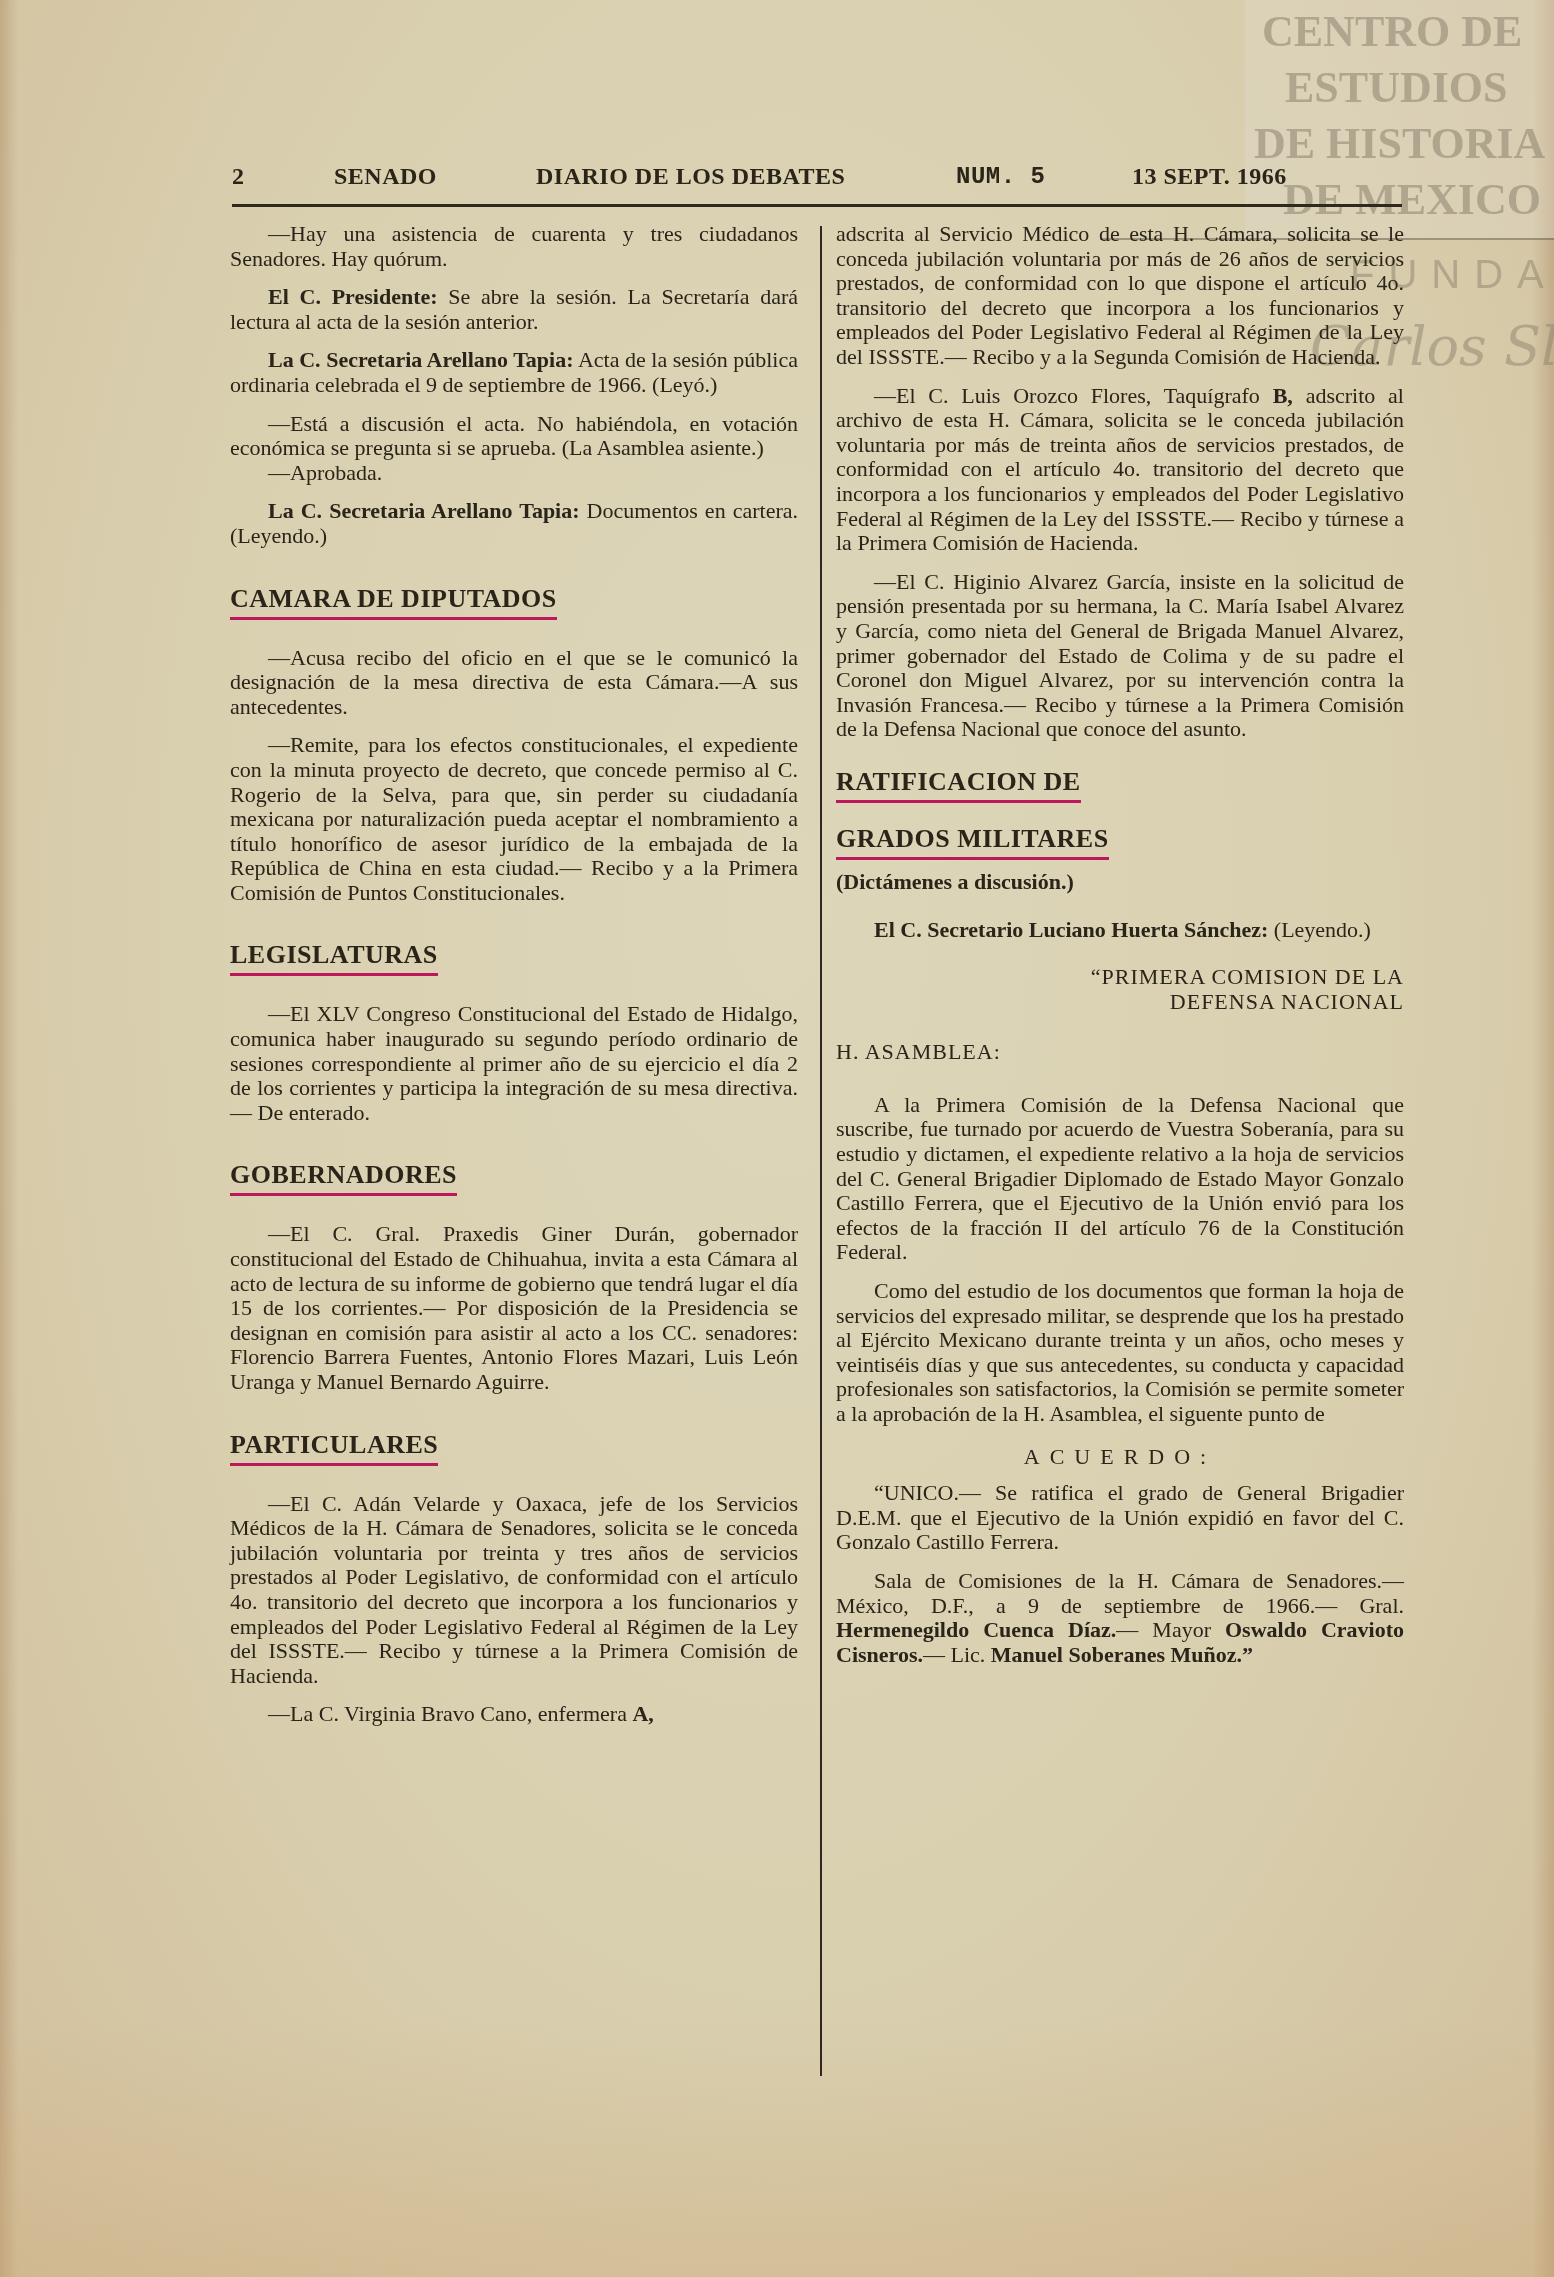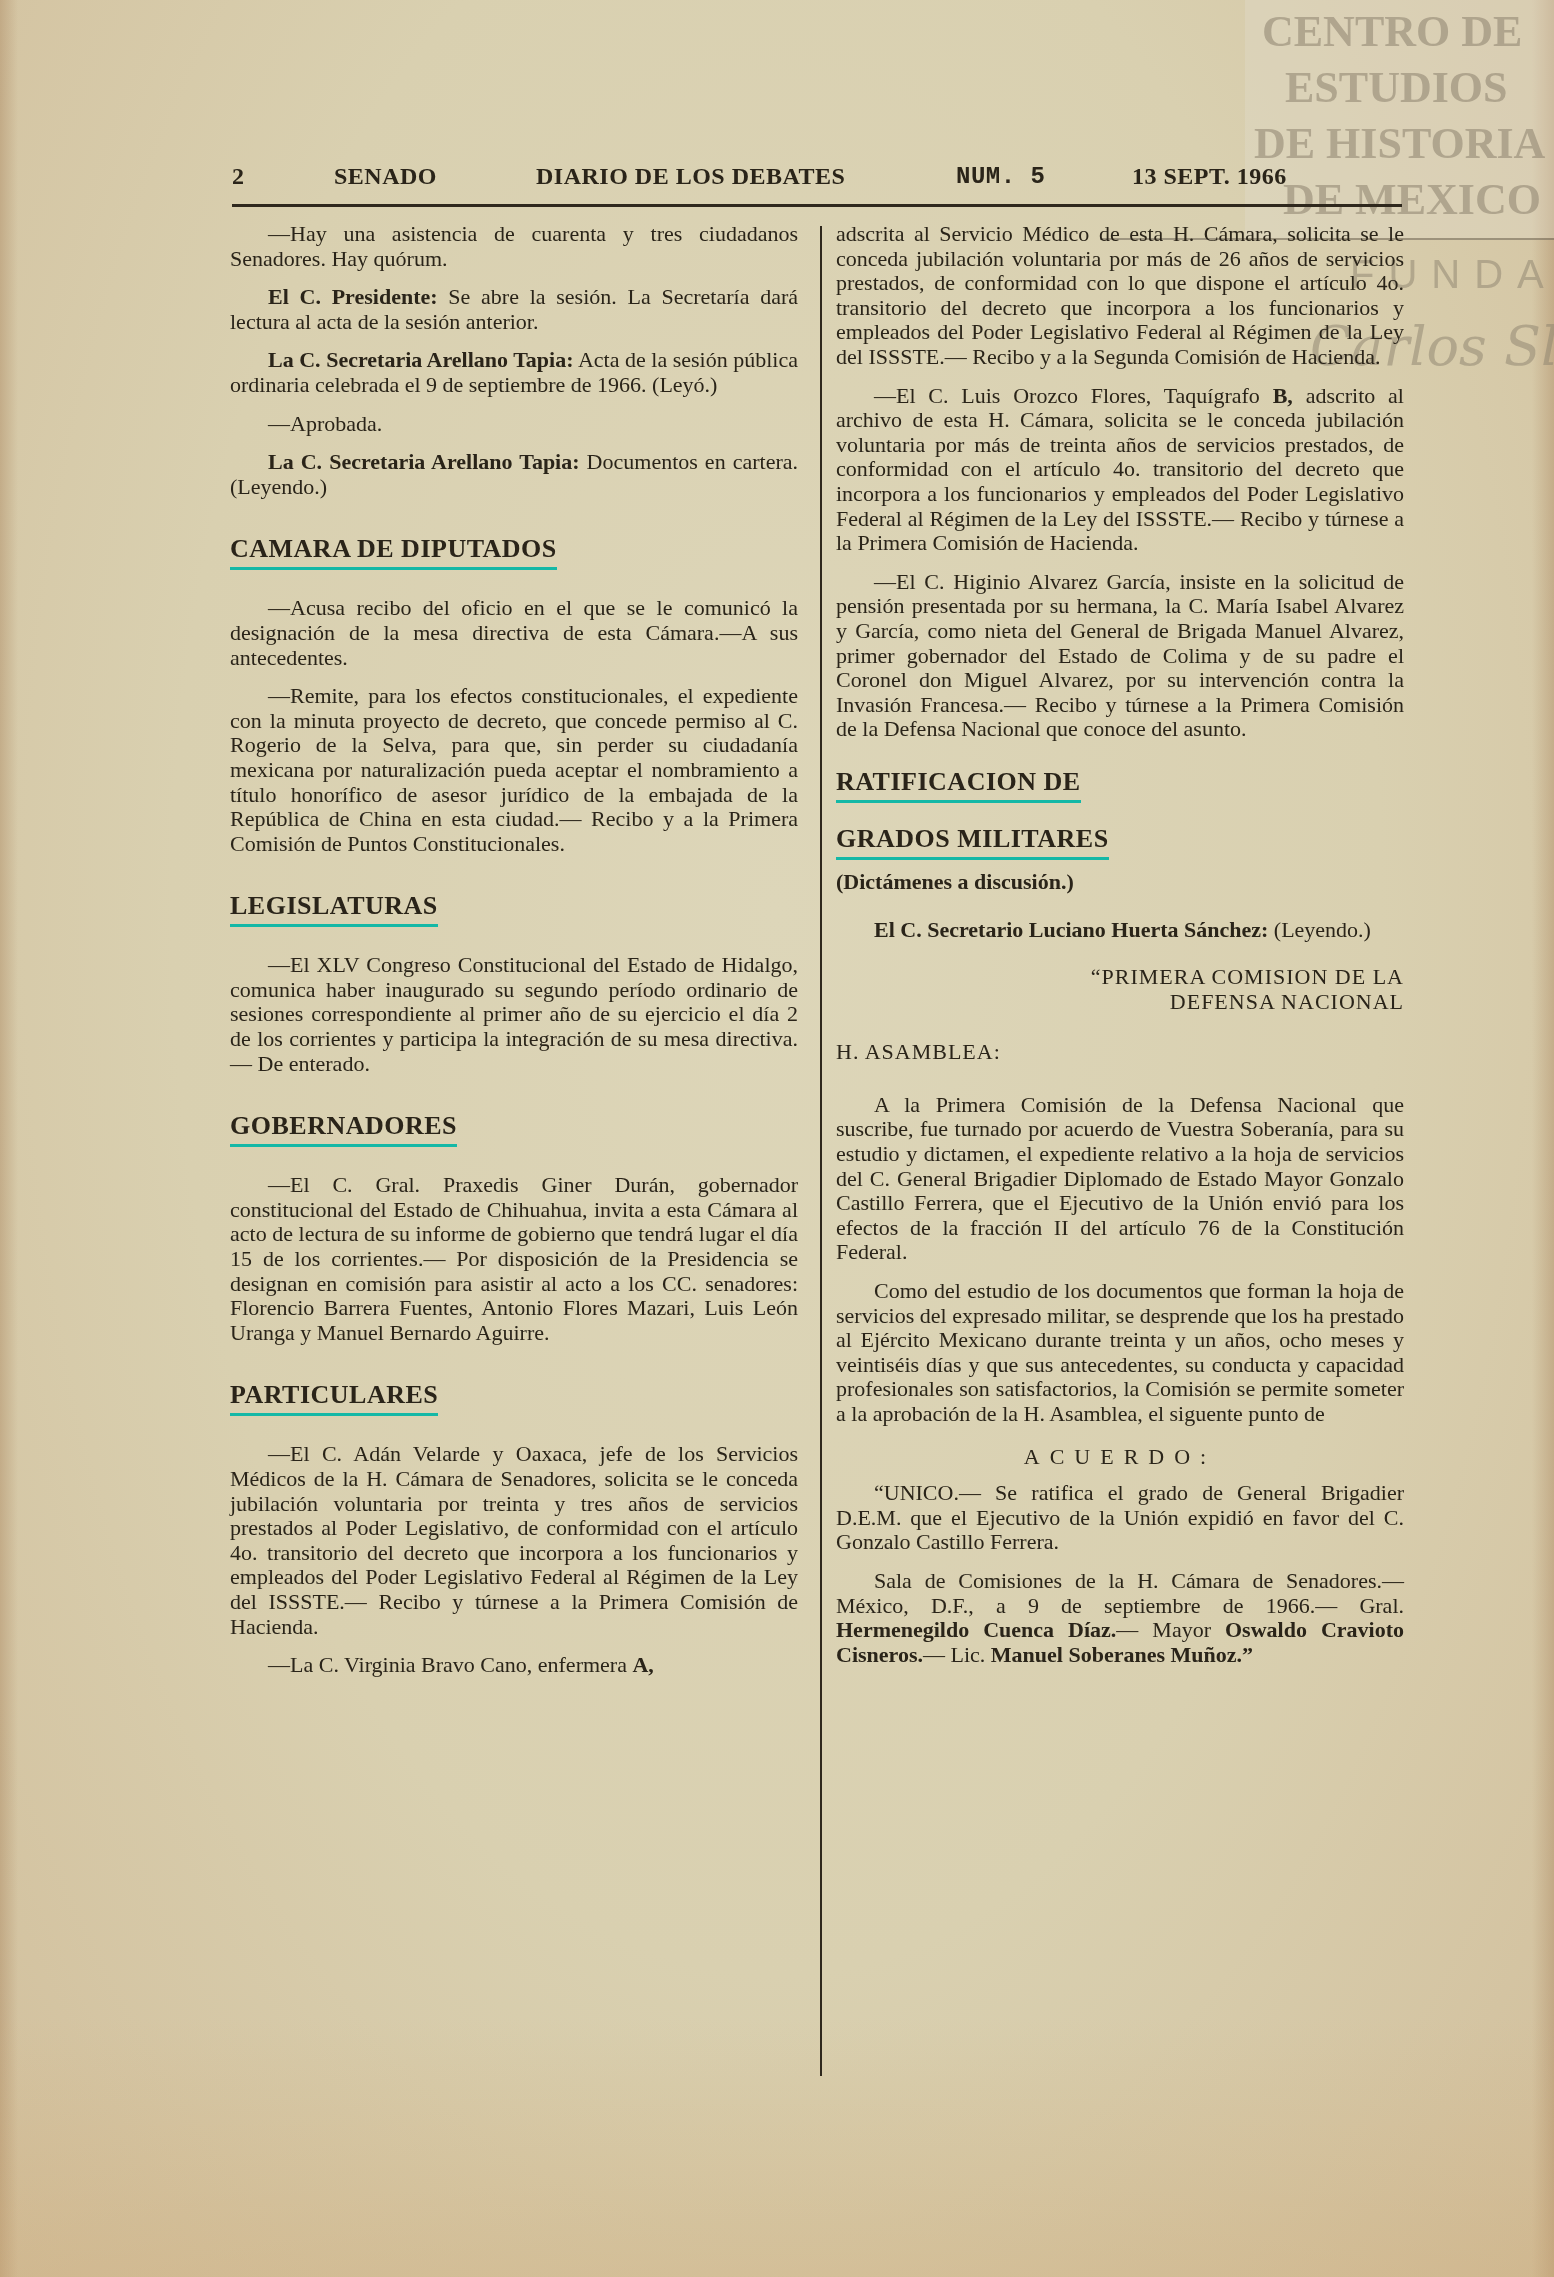--- a/index.html
+++ b/index.html
@@ -49,21 +49,21 @@
   .col-left { left:230px; top:222px; width:568px; }
   .col-right { left:836px; top:222px; width:568px; }
 
   p { margin:0; }
   .para { text-indent: 38px; margin-bottom: 14px; }
   .para.tight { margin-bottom: 0; }
   .para.noindent { text-indent: 0; }
   .b { font-weight:bold; }
   .section-head {
     font-weight:bold; font-size:26px; letter-spacing:0.5px; display:inline-block;
-    border-bottom: 3px solid #14b8a6; padding-bottom: 4px; margin: 22px 0 26px 0; line-height: 28px;
+    border-bottom: 3px solid #be185d; padding-bottom: 4px; margin: 22px 0 26px 0; line-height: 28px;
   }
   .section-head.two { margin-top: 12px; margin-bottom: 10px; }
   .right-title { text-align: right; letter-spacing: 1px; margin: 22px 0 26px 0; }
   .asamblea { letter-spacing: 1px; margin-bottom: 28px; }
   .acuerdo { text-align:center; letter-spacing: 10px; margin: 18px 0 12px 0; }
   .dictamenes { font-weight:bold; margin: 0 0 24px 0; }
 </style>
 </head>
 <body>
 
@@ -88,20 +88,21 @@
   <span class="h-date">13 SEPT. 1966</span>
 </div>
 <div class="header-rule"></div>
 
 <div class="col-divider"></div>
 
 <div class="col col-left">
   <p class="para">—Hay una asistencia de cuarenta y tres ciudadanos Senadores. Hay quórum.</p>
   <p class="para"><span class="b">El C. Presidente:</span><span> Se abre la sesión. La Secretaría dará lectura al acta de la sesión anterior.</span></p>
   <p class="para"><span class="b">La C. Secretaria Arellano Tapia:</span><span> Acta de la sesión pública ordinaria celebrada el 9 de septiembre de 1966. (Leyó.)</span></p>
+  <p class="para tight">—Está a discusión el acta. No habiéndola, en votación económica se pregunta si se aprueba. (La Asamblea asiente.)</p>
   <p class="para">—Aprobada.</p>
   <p class="para"><span class="b">La C. Secretaria Arellano Tapia:</span><span> Documentos en cartera. (Leyendo.)</span></p>
 
   <div class="section-head">CAMARA DE DIPUTADOS</div>
   <p class="para">—Acusa recibo del oficio en el que se le comunicó la designación de la mesa directiva de esta Cámara.—A sus antecedentes.</p>
   <p class="para">—Remite, para los efectos constitucionales, el expediente con la minuta proyecto de decreto, que concede permiso al C. Rogerio de la Selva, para que, sin perder su ciudadanía mexicana por naturalización pueda aceptar el nombramiento a título honorífico de asesor jurídico de la embajada de la República de China en esta ciudad.— Recibo y a la Primera Comisión de Puntos Constitucionales.</p>
 
   <div class="section-head">LEGISLATURAS</div>
   <p class="para">—El XLV Congreso Constitucional del Estado de Hidalgo, comunica haber inaugurado su segundo período ordinario de sesiones correspondiente al primer año de su ejercicio el día 2 de los corrientes y participa la integración de su mesa directiva.— De enterado.</p>
 

